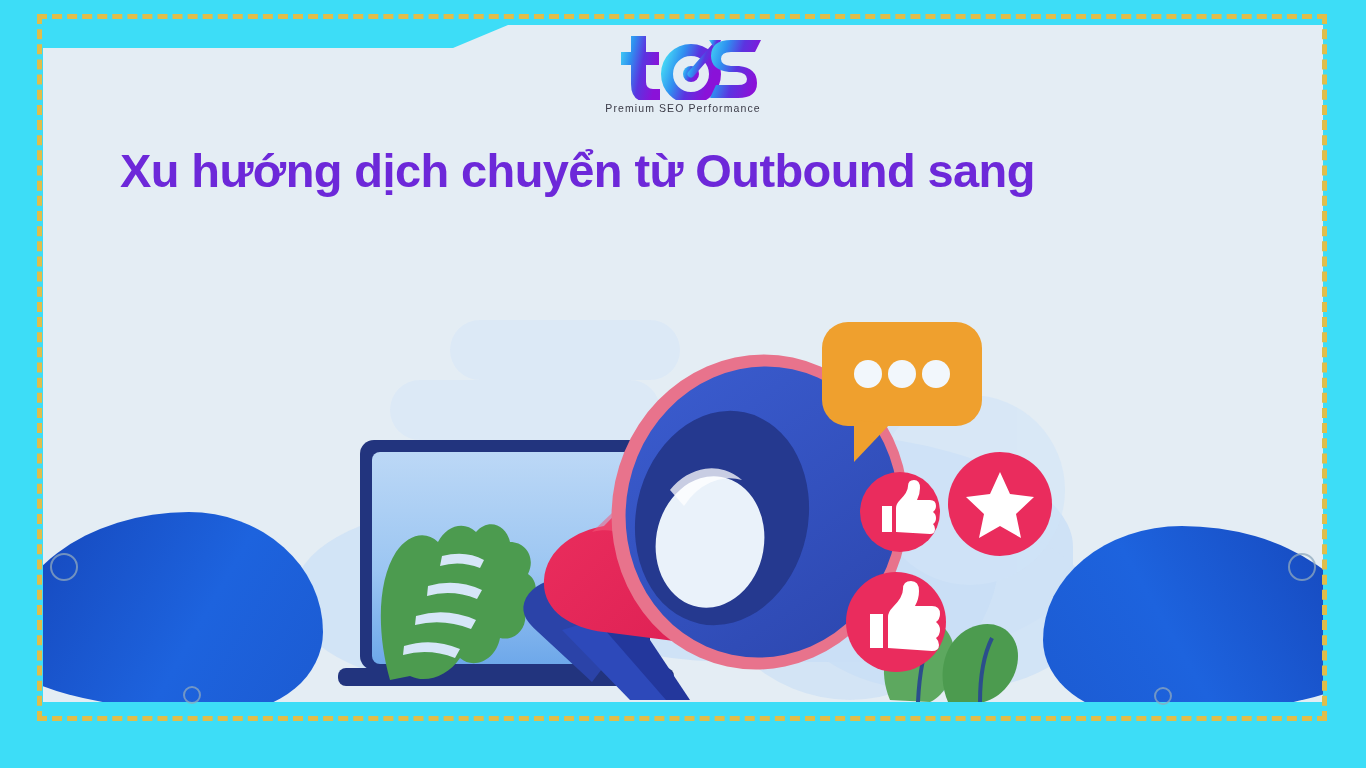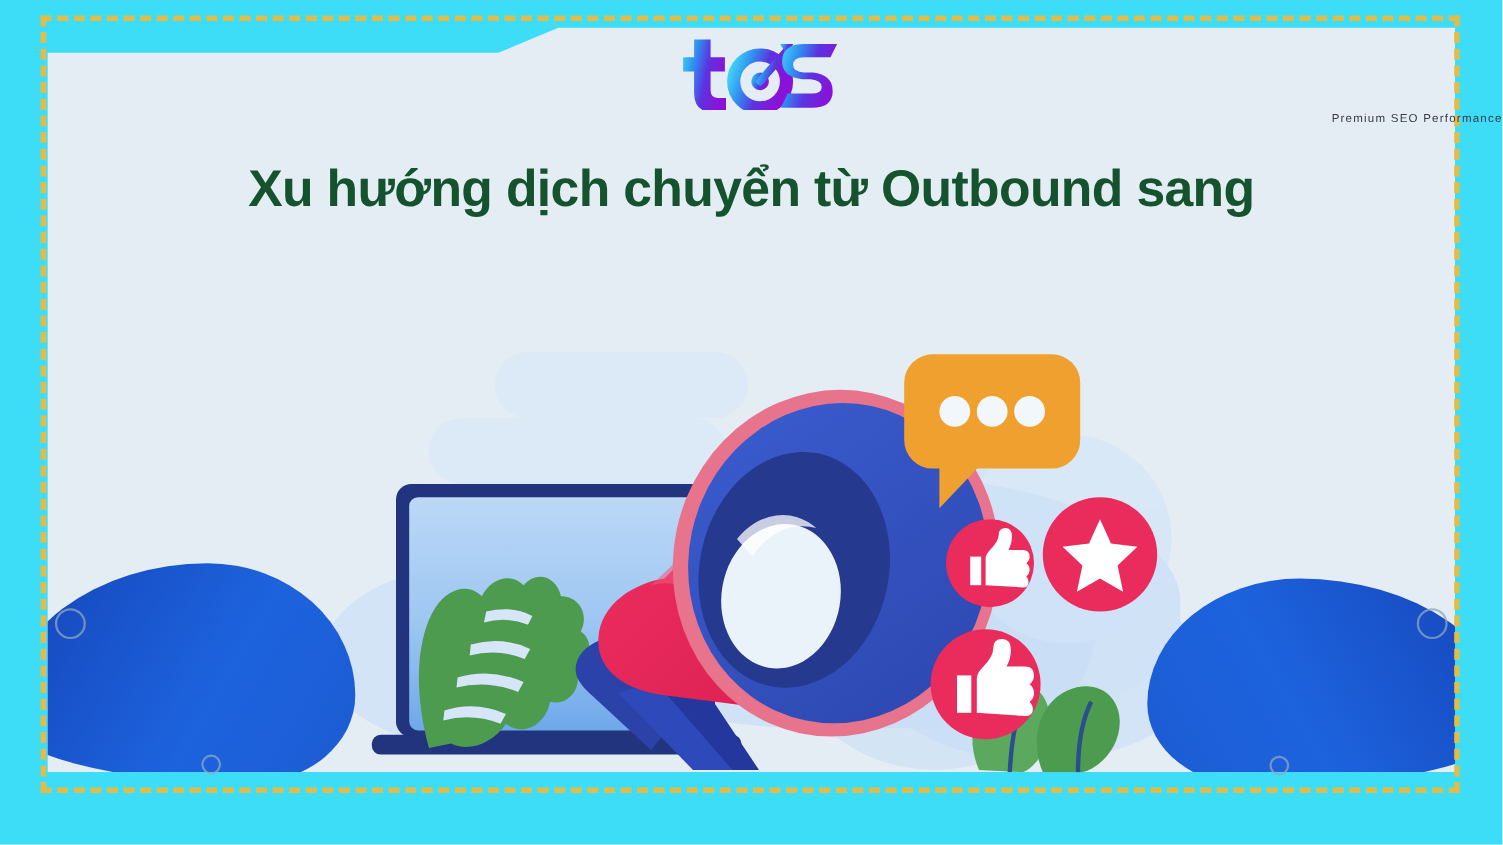--- a/index.html
+++ b/index.html
@@ -107,43 +107,43 @@
     opacity: .75;
   }
 
   
   #logo-block {
     position: absolute;
     left: 0;
     right: 0;
     top: 30px;
     z-index: 6;
-    text-align: right;
+    text-align: center;
   }
   #logo-mark {
     display: block;
     margin: 0 auto;
   }
   #logo-tagline {
     margin-top: 2px;
     font-size: 10.5px;
     letter-spacing: 1.1px;
     color: #3a3a46;
     font-family: "Liberation Sans", sans-serif;
   }
 
   
   #title {
     position: absolute;
     left: 120px;
     width: 1126px;
     top: 140px;
     z-index: 6;
-    text-align: center;
-    color: #14532d;
+    text-align: left;
+    color: #6d28d9;
     font-size: 47px;
     font-weight: bold;
     line-height: 1.32;
     letter-spacing: -0.6px;
     font-family: "Liberation Sans", sans-serif;
   }
 
   
   #illustration {
     position: absolute;

